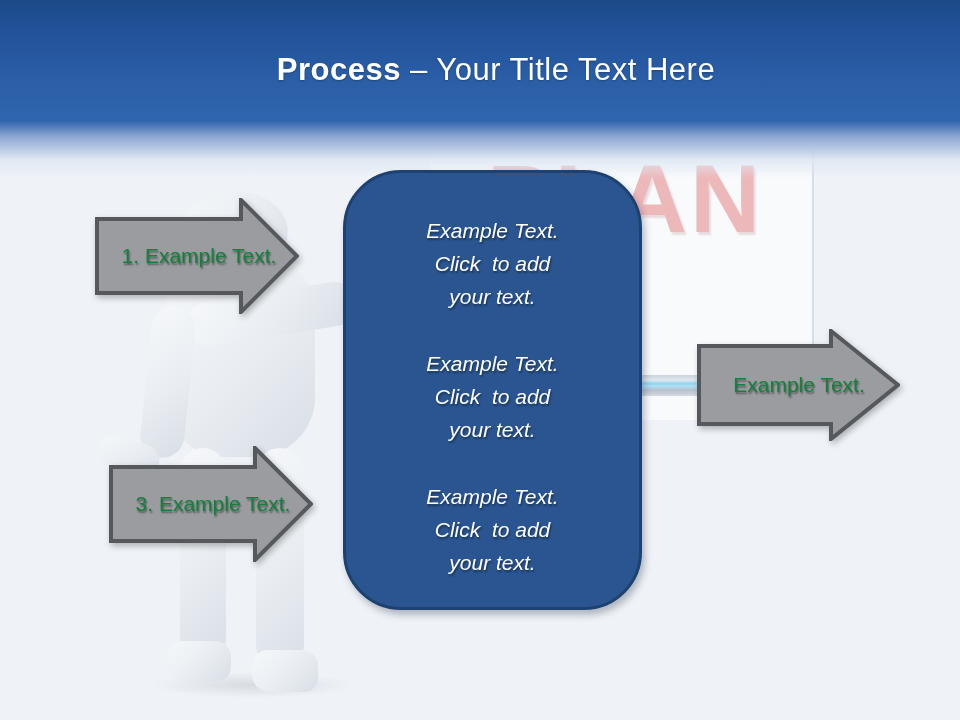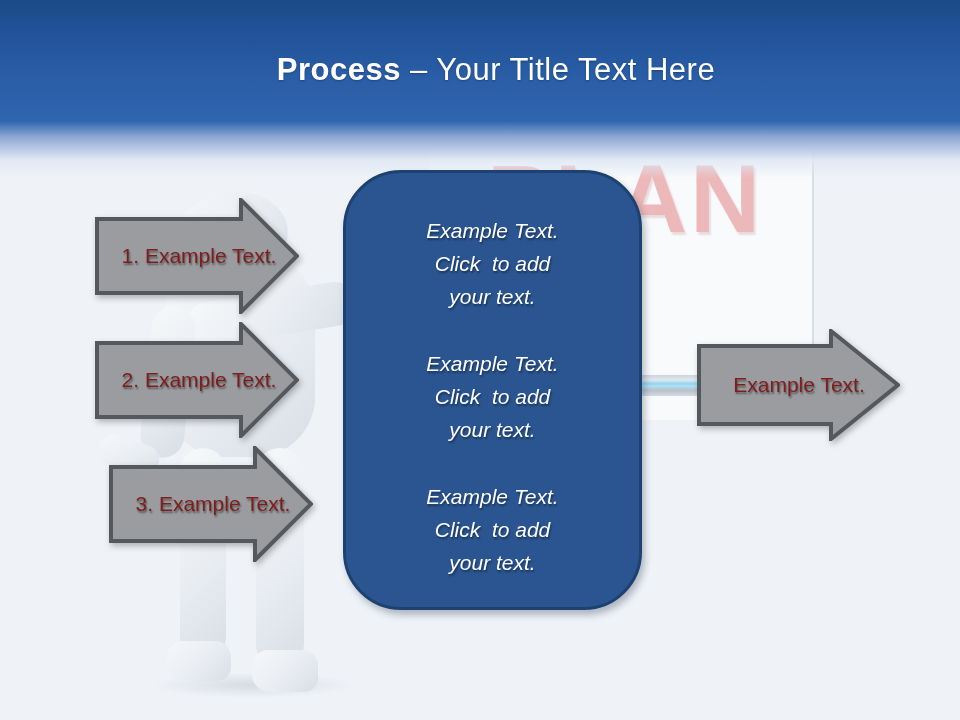--- a/index.html
+++ b/index.html
@@ -57,21 +57,21 @@
   .fig-foot-r{left:252px; top:650px; width:66px; height:42px; border-radius:16px 16px 14px 18px;}
   .fig-shadow{
     position:absolute; left:150px; top:672px; width:205px; height:26px; border-radius:50%;
     background:radial-gradient(ellipse at center, rgba(40,50,60,0.12) 0%, rgba(40,50,60,0) 70%);
   }
   
   .arrow{position:absolute; z-index:8; filter:drop-shadow(2px 3px 3px rgba(0,0,0,0.28));}
   .arrow svg{display:block;}
   .arrow-label{
     position:absolute; top:50%; transform:translateY(-50%);
-    text-align:center; font-size:21px; color:#7f1d1d; white-space:nowrap;
+    text-align:center; font-size:21px; color:#15803d; white-space:nowrap;
     text-shadow:1px 2px 2px rgba(0,0,0,0.45);
   }
   .arrow-left .arrow-label{left:8px; width:192px;}
   .arrow-right .arrow-label{left:16px; width:172px;}
   .arrow-1{left:95px; top:198px;}
   .arrow-2{left:95px; top:322px;}
   .arrow-3{left:109px; top:446px;}
   .arrow-right{left:697px; top:329px;}
   
   .center-box{
@@ -112,26 +112,20 @@
 
   <div class="header"></div>
   <div class="title"><span class="bold">Process</span><span> – Your Title Text Here</span></div>
 
   <div class="arrow arrow-left arrow-1">
     <svg width="204" height="116" viewBox="0 0 204 116">
       <polygon points="2,21 146,21 146,2 202,58 146,114 146,95 2,95" fill="#9a9c9f" stroke="#55585c" stroke-width="4" stroke-linejoin="miter"></polygon>
     </svg>
     <span class="arrow-label">1. Example Text.</span>
   </div>
-  <div class="arrow arrow-left arrow-2">
-    <svg width="204" height="116" viewBox="0 0 204 116">
-      <polygon points="2,21 146,21 146,2 202,58 146,114 146,95 2,95" fill="#9a9c9f" stroke="#55585c" stroke-width="4" stroke-linejoin="miter"></polygon>
-    </svg>
-    <span class="arrow-label">2. Example Text.</span>
-  </div>
   <div class="arrow arrow-left arrow-3">
     <svg width="204" height="116" viewBox="0 0 204 116">
       <polygon points="2,21 146,21 146,2 202,58 146,114 146,95 2,95" fill="#9a9c9f" stroke="#55585c" stroke-width="4" stroke-linejoin="miter"></polygon>
     </svg>
     <span class="arrow-label">3. Example Text.</span>
   </div>
 
   <div class="arrow arrow-right">
     <svg width="203" height="112" viewBox="0 0 203 112">
       <polygon points="2,17 134,17 134,2 201,56 134,110 134,95 2,95" fill="#9a9c9f" stroke="#55585c" stroke-width="4" stroke-linejoin="miter"></polygon>

